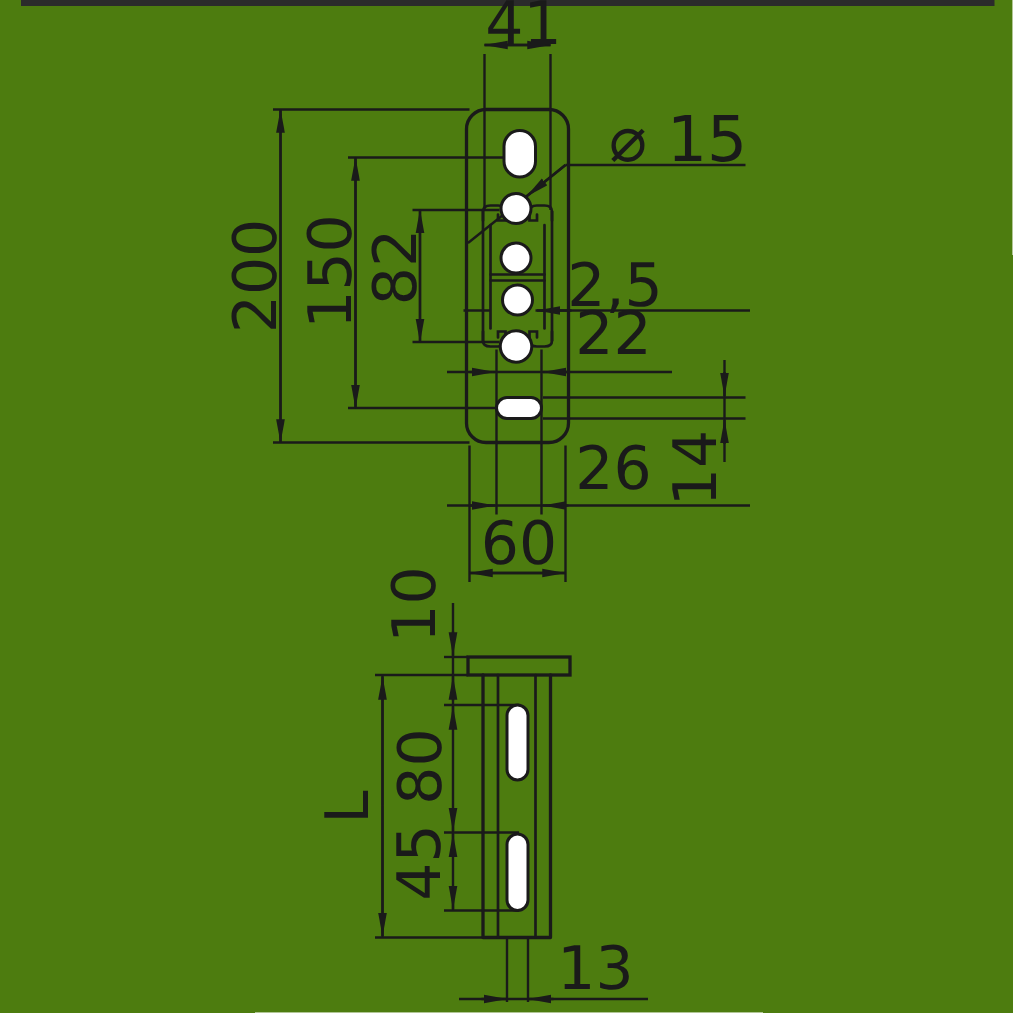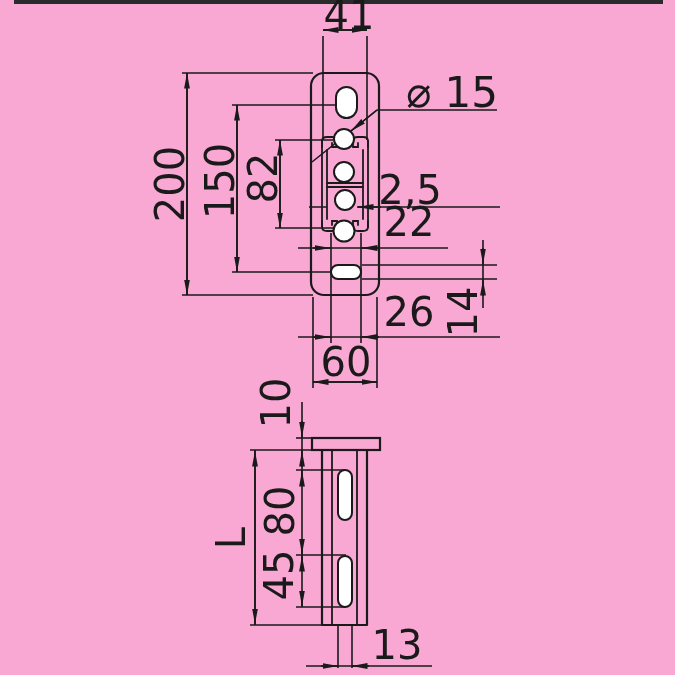--- a/index.html
+++ b/index.html
@@ -1,16 +1,16 @@
 <!DOCTYPE html>
 <html><head>
 <meta charset="utf-8">
 <style>
   html,body{margin:0;padding:0;background:#ffffff;}
-  .stage{position:relative;width:675px;height:675px;background:#f9a8d4;overflow:hidden;
+  .stage{position:relative;width:675px;height:675px;background:#4d7c0f;overflow:hidden;
          font-family:"DejaVu Sans","Liberation Sans",sans-serif;}
   svg{display:block;}
   .part{stroke:#1a1a1a;stroke-width:2.2;fill:none;stroke-linecap:round;}
   .profile{stroke:#1a1a1a;stroke-width:1.8;fill:none;stroke-linecap:round;}
   .hole{stroke:#1a1a1a;stroke-width:2;fill:#ffffff;}
   .dim{stroke:#1a1a1a;stroke-width:1.6;fill:none;}
   .dimtxt{fill:#1a1a1a;font-size:40px;font-family:"DejaVu Sans","Liberation Sans",sans-serif;}
   .diatxt{fill:#1a1a1a;font-size:42px;font-family:"DejaVu Sans","Liberation Sans",sans-serif;}
 </style>
 </head>

